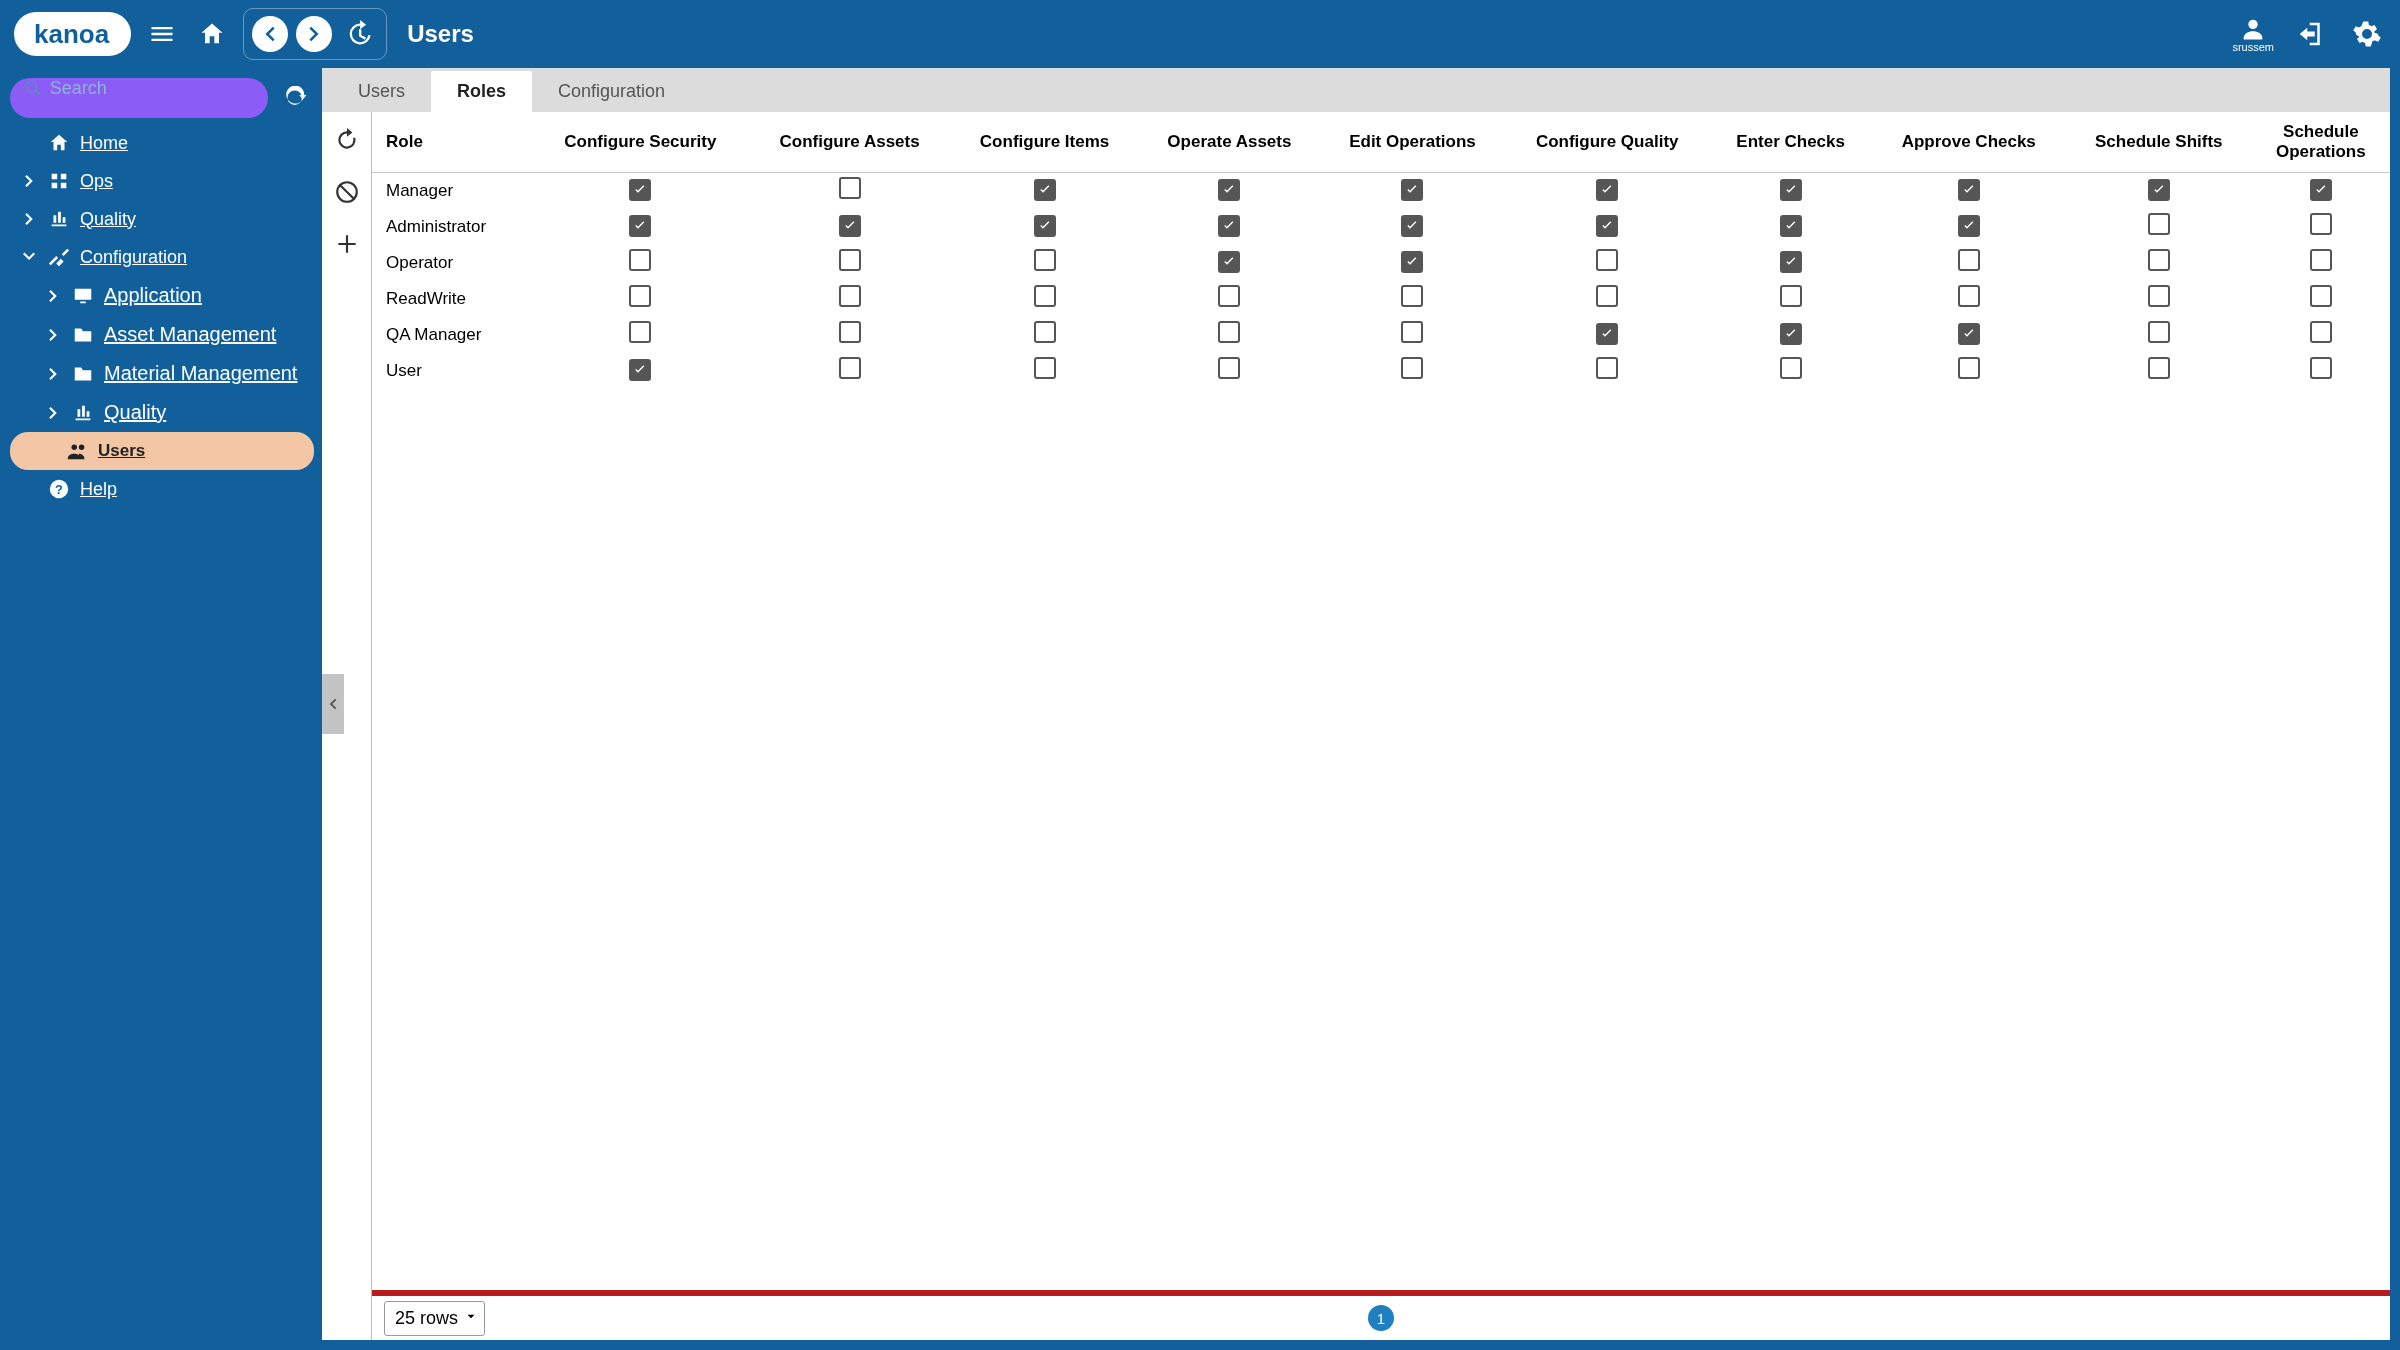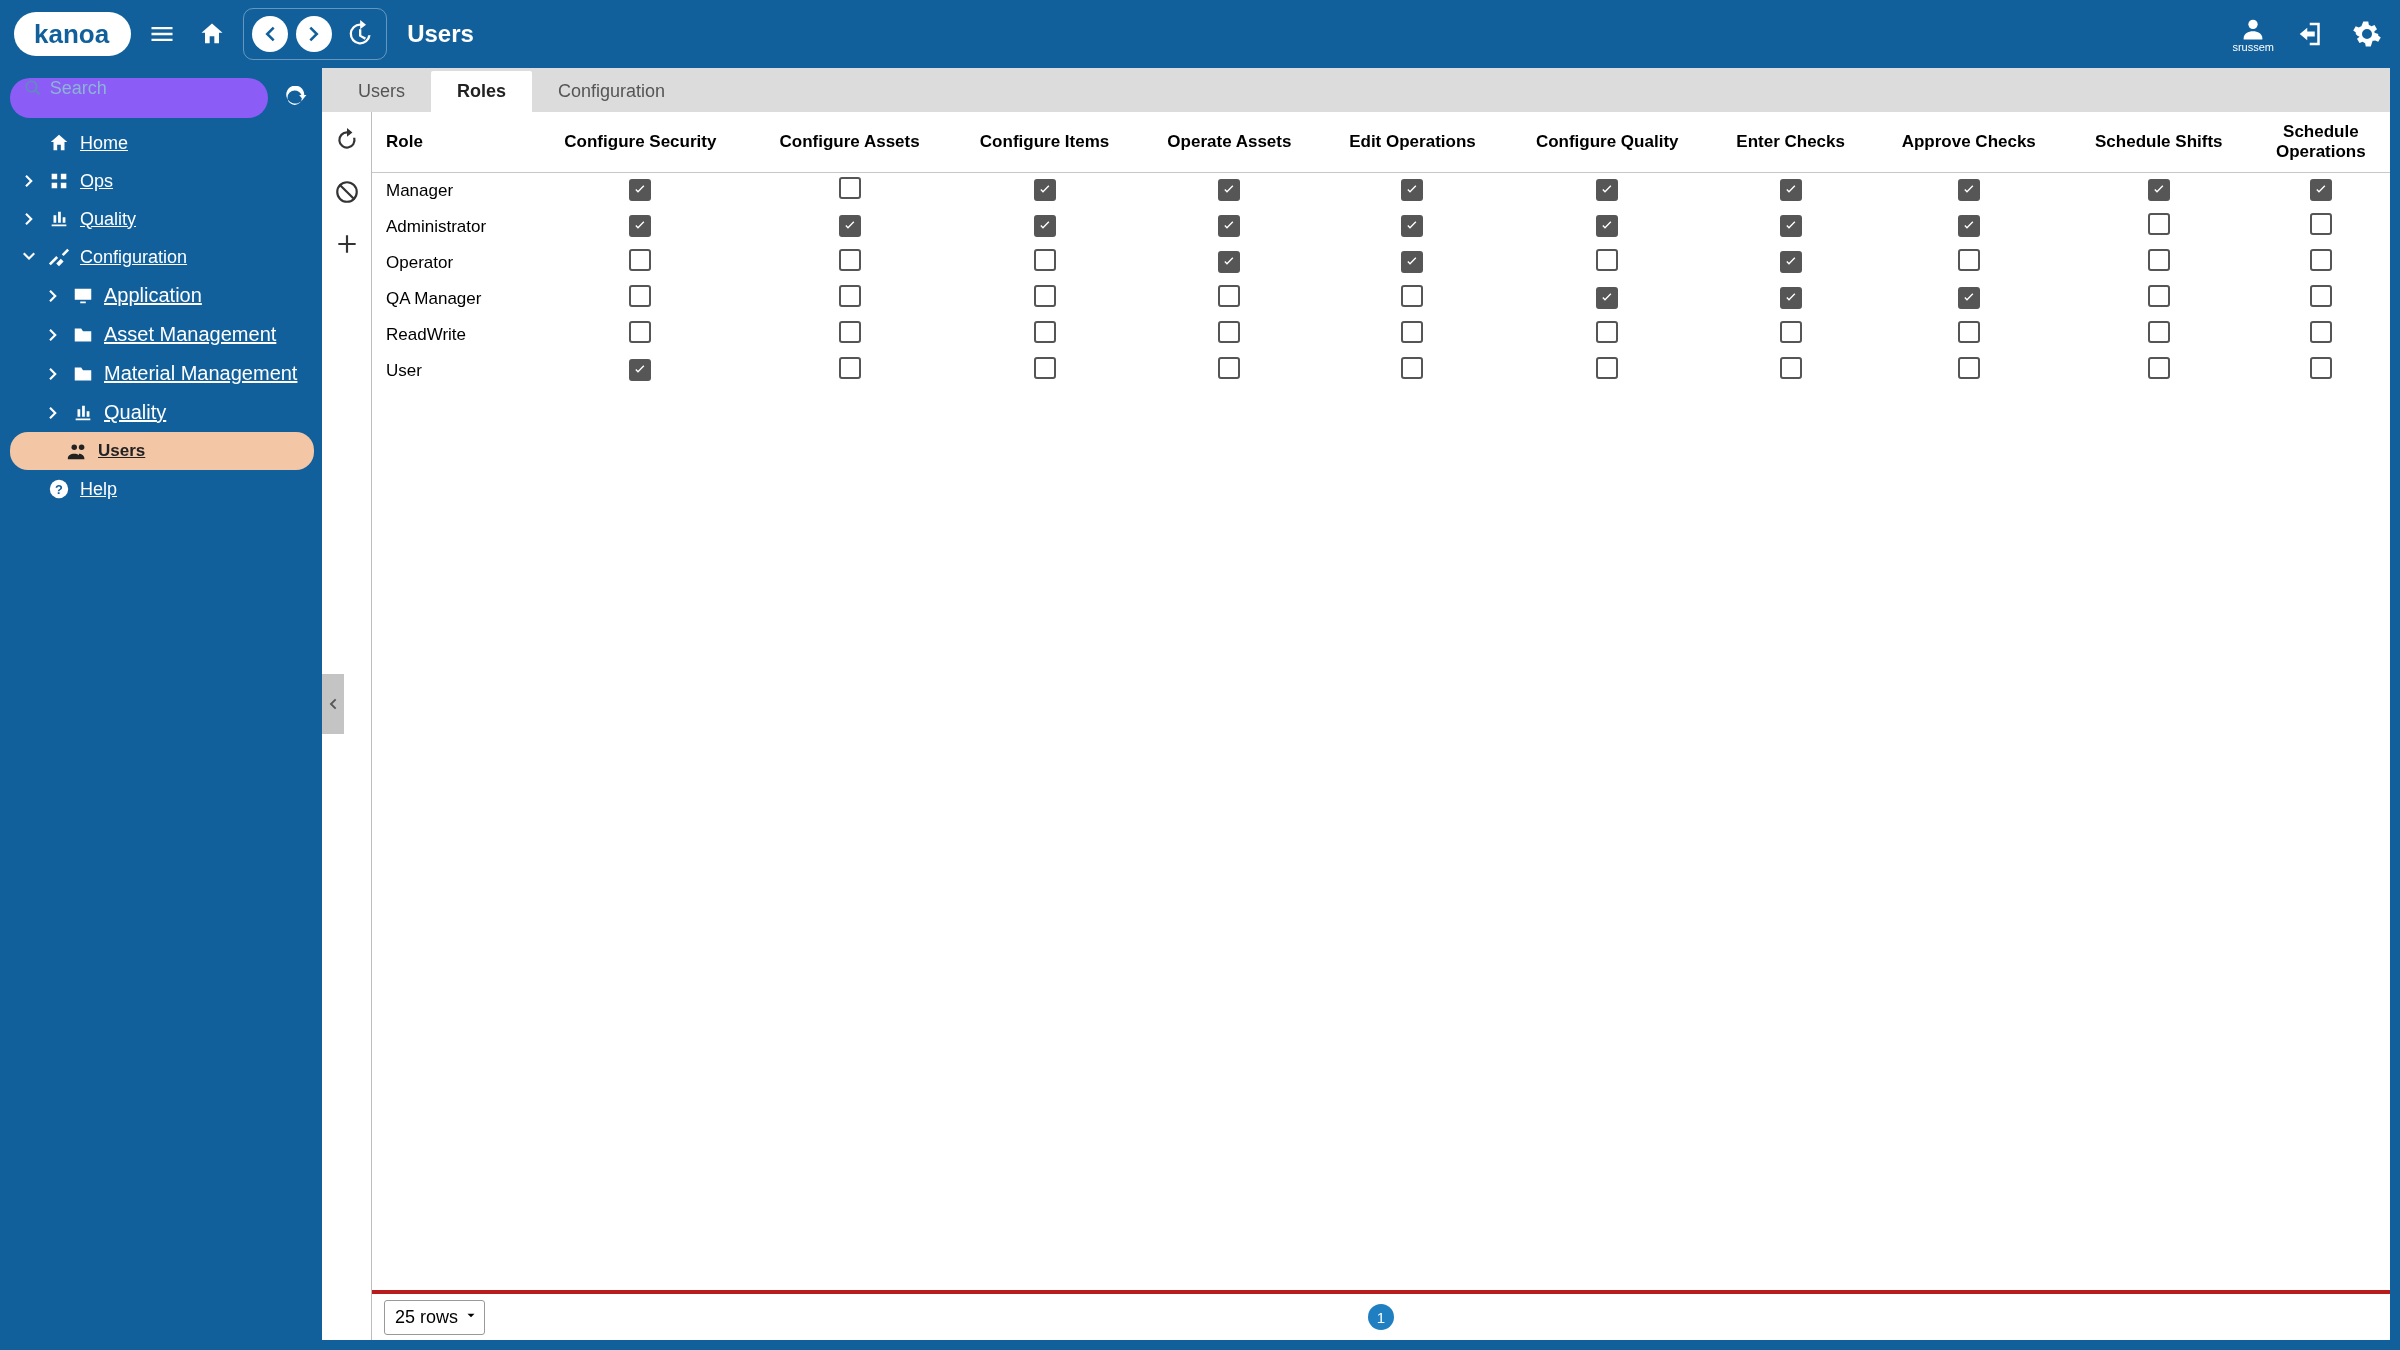--- a/index.html
+++ b/index.html
@@ -76,21 +76,21 @@
   table.roles { width:100%; border-collapse:collapse; }
   table.roles thead th { font-size:17px; font-weight:700; padding:10px 10px; text-align:center; border-bottom:1px solid #c8c8c8; background:#fff; position:sticky; top:0; vertical-align:middle;}
   table.roles thead th:first-child { text-align:left; padding-left:14px; width:160px;}
   table.roles tbody td { font-size:17px; padding:4px 10px; text-align:center; height:36px; }
   table.roles tbody td:first-child { text-align:left; padding-left:14px; }
   .cb { display:inline-flex; width:22px; height:22px; border:2px solid #555; border-radius:3px; align-items:center; justify-content:center; cursor:pointer; }
   .cb.checked { background:#565656; border-color:#565656; }
   .cb.checked svg { width:16px; height:16px; fill:#fff; }
 
   
-  .table-footer { height:50px; border-top:4px solid #b91c1c; display:flex; align-items:center; padding:0 12px; position:relative;}
+  .table-footer { height:50px; border-top:6px solid #b91c1c; display:flex; align-items:center; padding:0 12px; position:relative;}
   .rows-select { border:1px solid #999; border-radius:3px; padding:6px 26px 6px 10px; font-size:18px; background:#fff; cursor:pointer; position:relative;}
   .rows-select .dd { position:absolute; right:6px; top:50%; transform:translateY(-50%); }
   .page-badge { position:absolute; left:50%; transform:translateX(-50%); width:26px; height:26px; border-radius:50%; background:#1f7fc0; color:#fff; font-size:15px; display:flex; align-items:center; justify-content:center; }
 
   
   .collapse-handle {
     position:absolute; left:0; top:50%; transform:translateY(-50%);
     width:22px; height:60px; background:#c4c4c4; display:flex; align-items:center; justify-content:center; cursor:pointer;
   }
   .collapse-handle svg { width:16px; height:16px; fill:#555; }
@@ -463,20 +463,33 @@
                     <td><span class="cb checked">
                         <svg viewBox="0 0 24 24">
                           <path d="M9 16l-4-4 1.5-1.5L9 13l8-8L18.5 6.5z"></path>
                         </svg>
                       </span></td>
                     <td><span class="cb"></span></td>
                     <td><span class="cb"></span></td>
                     <td><span class="cb"></span></td>
                   </tr>
                   <tr>
+                    <td>ReadWrite</td>
+                    <td><span class="cb"></span></td>
+                    <td><span class="cb"></span></td>
+                    <td><span class="cb"></span></td>
+                    <td><span class="cb"></span></td>
+                    <td><span class="cb"></span></td>
+                    <td><span class="cb"></span></td>
+                    <td><span class="cb"></span></td>
+                    <td><span class="cb"></span></td>
+                    <td><span class="cb"></span></td>
+                    <td><span class="cb"></span></td>
+                  </tr>
+                  <tr>
                     <td>QA Manager</td>
                     <td><span class="cb"></span></td>
                     <td><span class="cb"></span></td>
                     <td><span class="cb"></span></td>
                     <td><span class="cb"></span></td>
                     <td><span class="cb"></span></td>
                     <td><span class="cb checked">
                         <svg viewBox="0 0 24 24">
                           <path d="M9 16l-4-4 1.5-1.5L9 13l8-8L18.5 6.5z"></path>
                         </svg>
@@ -484,33 +497,20 @@
                     <td><span class="cb checked">
                         <svg viewBox="0 0 24 24">
                           <path d="M9 16l-4-4 1.5-1.5L9 13l8-8L18.5 6.5z"></path>
                         </svg>
                       </span></td>
                     <td><span class="cb checked">
                         <svg viewBox="0 0 24 24">
                           <path d="M9 16l-4-4 1.5-1.5L9 13l8-8L18.5 6.5z"></path>
                         </svg>
                       </span></td>
-                    <td><span class="cb"></span></td>
-                    <td><span class="cb"></span></td>
-                  </tr>
-                  <tr>
-                    <td>ReadWrite</td>
-                    <td><span class="cb"></span></td>
-                    <td><span class="cb"></span></td>
-                    <td><span class="cb"></span></td>
-                    <td><span class="cb"></span></td>
-                    <td><span class="cb"></span></td>
-                    <td><span class="cb"></span></td>
-                    <td><span class="cb"></span></td>
-                    <td><span class="cb"></span></td>
                     <td><span class="cb"></span></td>
                     <td><span class="cb"></span></td>
                   </tr>
                   <tr>
                     <td>User</td>
                     <td><span class="cb checked">
                         <svg viewBox="0 0 24 24">
                           <path d="M9 16l-4-4 1.5-1.5L9 13l8-8L18.5 6.5z"></path>
                         </svg>
                       </span></td>

